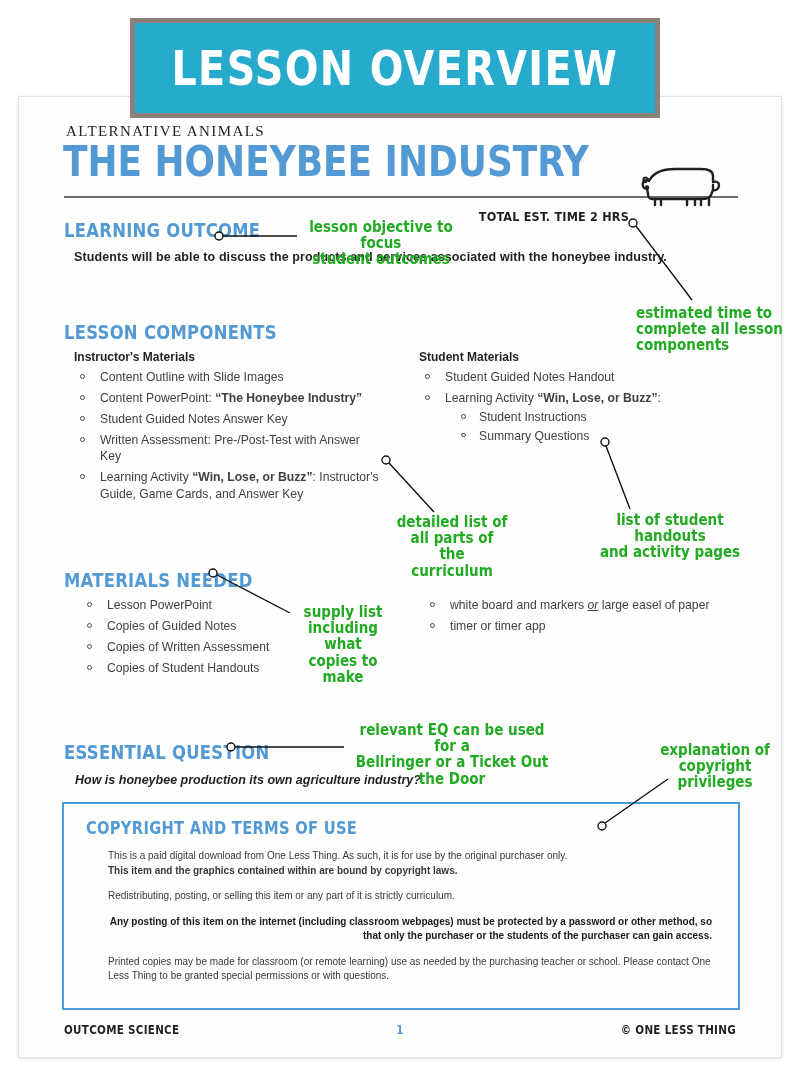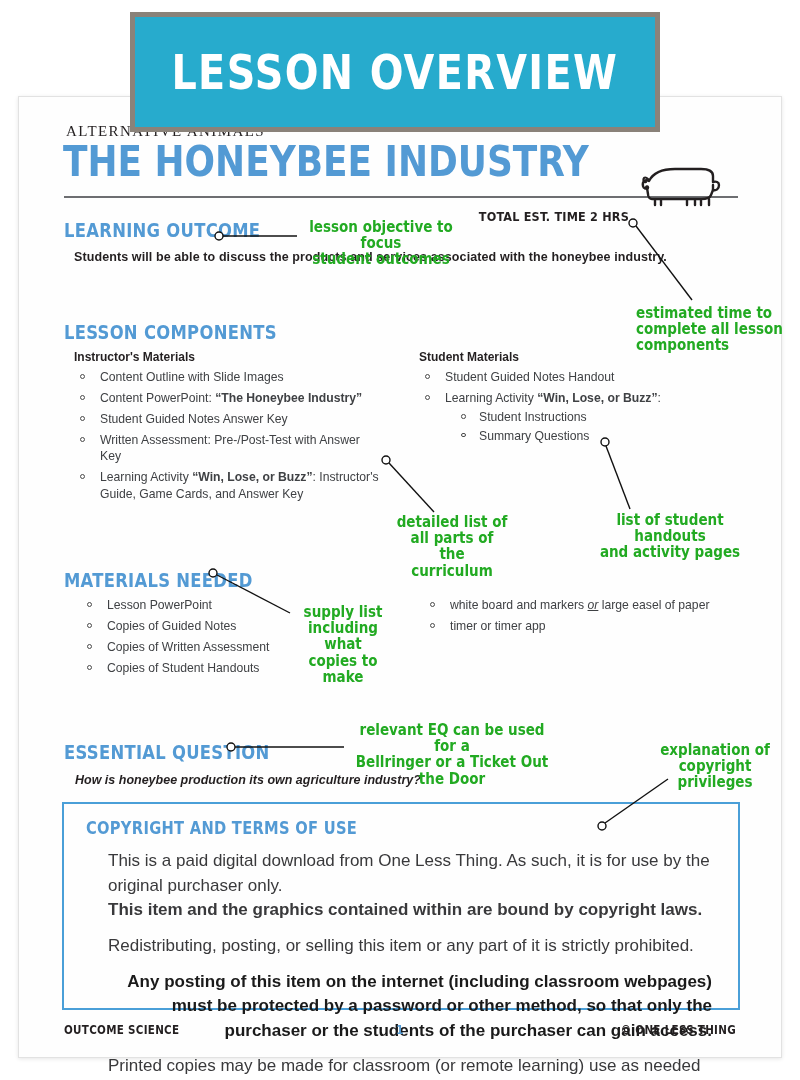--- a/index.html
+++ b/index.html
@@ -17,22 +17,22 @@
     left: 18px; top: 96px;
     width: 764px; height: 962px;
     background: #fefefe;
     border: 1px solid #e2e2e2;
     box-shadow: 0 1px 4px rgba(0,0,0,0.10);
     box-sizing: border-box;
   }
   
   #banner {
     position: absolute;
-    left: 130px; top: 12px;
-    width: 530px; height: 120px;
+    left: 130px; top: 18px;
+    width: 530px; height: 100px;
     background: #27abcd;
     border: 5px solid #8a8279;
     box-sizing: border-box;
     display: flex; align-items: center; justify-content: center;
     z-index: 5;
   }
   #banner-text {
     color: #ffffff;
     font-family: "Liberation Sans Narrow", "DejaVu Sans Condensed", "Liberation Sans", sans-serif;
     font-weight: bold;
@@ -133,21 +133,21 @@
   }
   #cbox h3 {
     margin: 14px 0 0 22px;
     font-family: "Liberation Sans Narrow", "DejaVu Sans Condensed", "Liberation Sans", sans-serif;
     font-weight: bold; font-size: 17px;
     color: #539ad4; letter-spacing: .3px;
     transform: scaleX(0.96); transform-origin: left;
   }
   #cbox p {
     margin: 11px 26px 0 44px;
-    font-size: 17px; line-height: 1.45;
+    font-size: 10px; line-height: 1.45;
     color: #39393b;
   }
   #cbox p.b { font-weight: bold; color:#1a1a1a; margin-top: 2px; text-align: right; }
   
   .footer {
     position: absolute; top: 926px;
     font-family: "Liberation Sans Narrow", "DejaVu Sans Condensed", "Liberation Sans", sans-serif;
     font-weight: bold; font-size: 11.5px; letter-spacing: .3px;
     color: #231f20;
   }
@@ -226,21 +226,21 @@
 
   <div class="sec-h" style="left:45px; top:644px;">ESSENTIAL QUESTION</div>
   <div class="eq-text" style="left:56px; top:676px;">How is honeybee production its own agriculture industry?</div>
 
   <div id="cbox">
     <h3>COPYRIGHT AND TERMS OF USE</h3>
     <p>
       <span>This is a paid digital download from One Less Thing. As such, it is for use by the original purchaser only.</span><br>
       <b>This item and the graphics contained within are bound by copyright laws.</b>
     </p>
-    <p>Redistributing, posting, or selling this item or any part of it is strictly prohibited.</p>
+    <p>Redistributing, posting, or selling this item or any part of it is strictly curriculum.</p>
     <p class="b" style="margin-top:11px">Any posting of this item on the internet (including classroom webpages) must be protected by a password or other method, so that only the purchaser or the students of the purchaser can gain access.</p>
     <p>Printed copies may be made for classroom (or remote learning) use as needed by the purchasing teacher or school. Please contact One Less Thing to be granted special permissions or with questions.</p>
   </div>
 
   <div class="footer left">OUTCOME SCIENCE</div>
   <div class="footer mid">1</div>
   <div class="footer right">© ONE LESS THING</div>
 </div>
 
 <div id="banner">

